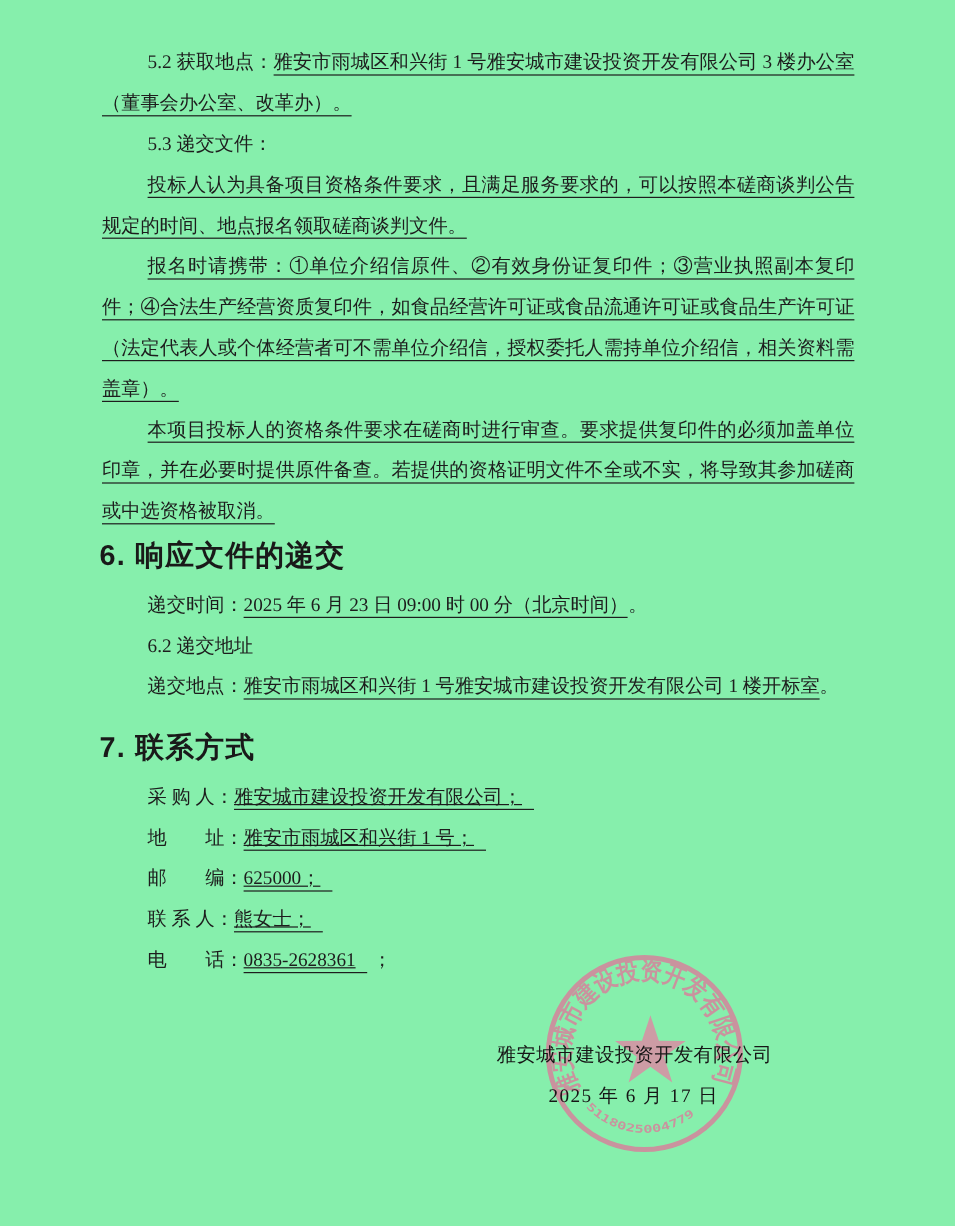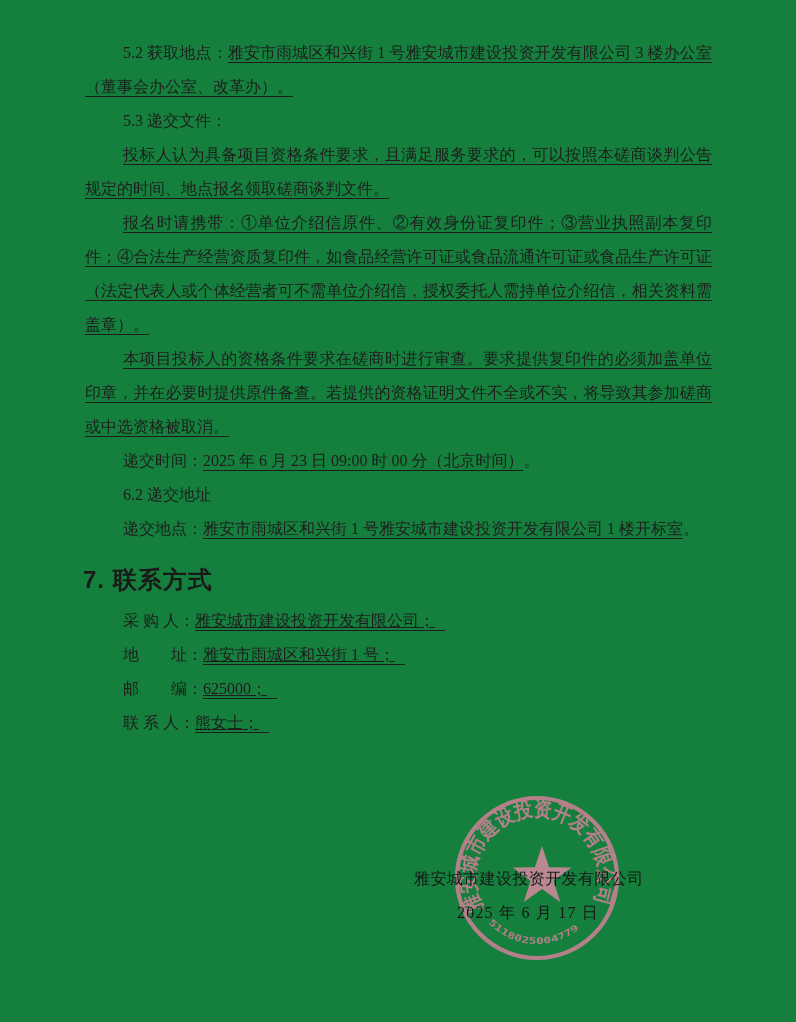--- a/index.html
+++ b/index.html
@@ -1,19 +1,19 @@
 <!DOCTYPE html>
 <html><head>
 <meta charset="utf-8">
 <style>
   html,body{margin:0;padding:0;background:#ffffff;}
   .page{
     position:relative;
     width:796px;height:1022px;
-    background:#15803d;
+    background:#86efac;
     overflow:hidden;
     font-family:"Liberation Serif","DejaVu Serif",serif;
     color:#1d1d1d;
   }
   .content{
     position:absolute;left:0;top:0;width:796px;
     padding:36px 84px 0 85px;
     box-sizing:border-box;
   }
   .para{
@@ -74,34 +74,36 @@
   <div class="content">
 
     <div>
         <p class="para"><span>5.2 获取地点：</span><span class="u">雅安市雨城区和兴街 1 号雅安城市建设投资开发有限公司 3 楼办公室（董事会办公室、改革办）。</span></p>
         <p class="para"><span>5.3 递交文件：</span></p>
         <p class="para"><span class="u">投标人认为具备项目资格条件要求，且满足服务要求的，可以按照本磋商谈判公告规定的时间、地点报名领取磋商谈判文件。</span></p>
         <p class="para"><span class="u">报名时请携带：①单位介绍信原件、②有效身份证复印件；③营业执照副本复印件；④合法生产经营资质复印件，如食品经营许可证或食品流通许可证或食品生产许可证（法定代表人或个体经营者可不需单位介绍信，授权委托人需持单位介绍信，相关资料需盖章）。</span></p>
         <p class="para"><span class="u">本项目投标人的资格条件要求在磋商时进行审查。要求提供复印件的必须加盖单位印章，并在必要时提供原件备查。若提供的资格证明文件不全或不实，将导致其参加磋商或中选资格被取消。</span></p>
       </div>
 
+    <h1 class="doc-heading">6. 响应文件的递交</h1>
 
     <div>
         <p class="para"><span>递交时间：</span><span class="u">2025 年 6 月 23 日 09:00 时 00 分（北京时间）</span><span>。</span></p>
         <p class="para"><span>6.2 递交地址</span></p>
         <p class="para"><span>递交地点：</span><span class="u">雅安市雨城区和兴街 1 号雅安城市建设投资开发有限公司 1 楼开标室</span><span>。</span></p>
       </div>
 
     <h1 class="doc-heading second">7. 联系方式</h1>
 
     <div>
         <p class="para contact-row"><span class="c-label">采 购 人：</span><span class="u c-value">雅安城市建设投资开发有限公司；</span></p>
         <p class="para contact-row"><span class="c-label">地　　址：</span><span class="u c-value">雅安市雨城区和兴街 1 号；</span></p>
         <p class="para contact-row"><span class="c-label">邮　　编：</span><span class="u c-value">625000；</span></p>
         <p class="para contact-row"><span class="c-label">联 系 人：</span><span class="u c-value">熊女士；</span></p>
+        <p class="para contact-row"><span class="c-label">电　　话：</span><span class="u c-value">0835-2628361</span><span> ；</span></p>
       </div>
 
   </div>
 
   <svg class="seal" width="170" height="170" viewBox="0 0 170 170" aria-hidden="true">
     <defs>
       <path id="arcTop" d="M 31.3 116 A 62 62 0 1 1 138.7 116" fill="none"></path>
       <path id="arcBottom" d="M 34.4 127.4 A 66 66 0 0 0 135.6 127.4" fill="none"></path>
     </defs>
     <circle cx="85" cy="85" r="80" fill="none" stroke="#d8809b" stroke-width="4.2"></circle>

